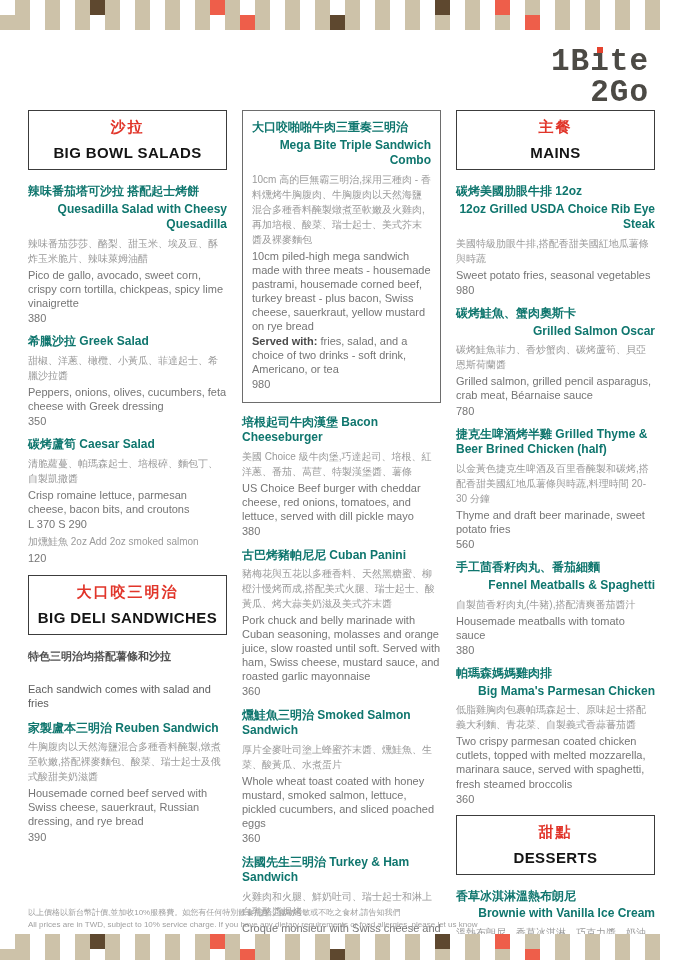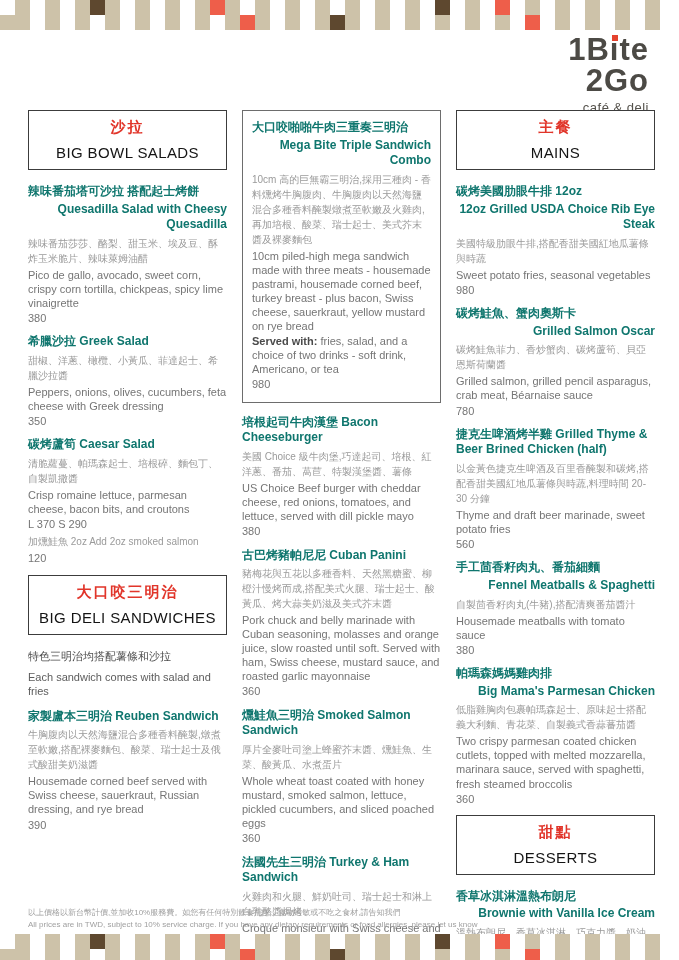--- a/index.html
+++ b/index.html
@@ -8,46 +8,46 @@
     position:relative; overflow:hidden; background:#ffffff;
     font-family:"Liberation Sans","DejaVu Sans",sans-serif;
     color:#3e3e3e;
   }
   
   .checker { position:absolute; left:0; right:0; overflow:hidden; line-height:0; }
   .checker-top { top:0; height:30px; }
   .checker-bottom { bottom:0; height:26px; }
   .checker .cell { display:inline-block; width:15px; height:15px; }
   
-  .logo { position:absolute; top:34px; right:30px; text-align:right;
-          font-family:Liberation Sans, sans-serif; color:#4c4a45; }
+  .logo { position:absolute; top:46px; right:30px; text-align:right;
+          font-family:Liberation Mono, monospace; color:#4c4a45; }
   .logo-l1, .logo-l2 { font-size:31px; font-weight:bold; line-height:1.0; letter-spacing:1px; }
   .iwrap { position:relative; display:inline-block; }
   .iwrap .tittle { position:absolute; top:1px; left:50%; transform:translateX(-50%);
                    width:6px; height:6px; background:#e5432e; }
   .logo-tag { font-size:13px; color:#55524c; margin-top:4px; letter-spacing:0.5px; }
   
   .columns { position:absolute; top:110px; left:28px; right:24px; display:flex; gap:15px; }
   .col { flex:1 1 0; min-width:0; }
   
   .secbox { border:1.5px solid #3c3c3c; background:#fff; text-align:center;
             padding:7px 4px 8px; margin-bottom:14px; }
   .sec-zh { font-size:15px; font-weight:bold; color:#e1352a; letter-spacing:2px; margin-bottom:4px; }
-  .sec-en { font-size:15px; font-weight:normal; color:#141414; letter-spacing:0.4px;margin-top:7px; }
+  .sec-en { font-size:15px; font-weight:bold; color:#141414; letter-spacing:0.4px;margin-top:7px; }
   
   .item { margin-bottom:9px; }
   .item.boxed { border:1px solid #6d6d6d; padding:9px 9px 10px; margin-bottom:12px; }
   .title { font-size:12px; font-weight:bold; color:#0f766e; line-height:1.3; margin-bottom:3px; }
   .title .t-en { }
   .title.stacked .t-en { display:block; margin-top:2px;text-align:right; }
   .d-zh { font-size:10px; color:#9a9a9a; line-height:1.5; margin-bottom:2px; }
   .d-en { font-size:11px; color:#757575; line-height:1.28; margin-bottom:1px; }
   .d-zh b, .d-en b { color:#4a4a4a; }
   .price { font-size:11px; color:#757575; line-height:1.3; margin-top:1px; }
-  .note-zh { font-size:11px; font-weight:normal; color:#4f4f4f; line-height:1.4; margin-bottom:6px; }
+  .note-zh { font-size:11px; font-weight:bold; color:#4f4f4f; line-height:1.4; margin-bottom:18px; }
   .note-en { font-size:11px; color:#5c5c5c; line-height:1.3; margin-bottom:10px; }
   .addon { margin-top:3px; }
   
   .footer { position:absolute; left:28px; bottom:29px; color:#a0a0a0; }
   .footer p { font-size:8px; line-height:1.5; }
 </style>
 </head>
 <body>
 
 <div class="checker checker-top"><span class="cell" style="background: rgb(255, 255, 255);"></span><span class="cell" style="background: rgb(205, 194, 169);"></span><span class="cell" style="background: rgb(255, 255, 255);"></span><span class="cell" style="background: rgb(205, 194, 169);"></span><span class="cell" style="background: rgb(255, 255, 255);"></span><span class="cell" style="background: rgb(205, 194, 169);"></span><span class="cell" style="background: rgb(94, 72, 47);"></span><span class="cell" style="background: rgb(205, 194, 169);"></span><span class="cell" style="background: rgb(255, 255, 255);"></span><span class="cell" style="background: rgb(205, 194, 169);"></span><span class="cell" style="background: rgb(255, 255, 255);"></span><span class="cell" style="background: rgb(205, 194, 169);"></span><span class="cell" style="background: rgb(255, 255, 255);"></span><span class="cell" style="background: rgb(205, 194, 169);"></span><span class="cell" style="background: rgb(238, 94, 74);"></span><span class="cell" style="background: rgb(205, 194, 169);"></span><span class="cell" style="background: rgb(255, 255, 255);"></span><span class="cell" style="background: rgb(205, 194, 169);"></span><span class="cell" style="background: rgb(255, 255, 255);"></span><span class="cell" style="background: rgb(205, 194, 169);"></span><span class="cell" style="background: rgb(255, 255, 255);"></span><span class="cell" style="background: rgb(205, 194, 169);"></span><span class="cell" style="background: rgb(255, 255, 255);"></span><span class="cell" style="background: rgb(205, 194, 169);"></span><span class="cell" style="background: rgb(255, 255, 255);"></span><span class="cell" style="background: rgb(205, 194, 169);"></span><span class="cell" style="background: rgb(255, 255, 255);"></span><span class="cell" style="background: rgb(205, 194, 169);"></span><span class="cell" style="background: rgb(255, 255, 255);"></span><span class="cell" style="background: rgb(94, 72, 47);"></span><span class="cell" style="background: rgb(255, 255, 255);"></span><span class="cell" style="background: rgb(205, 194, 169);"></span><span class="cell" style="background: rgb(255, 255, 255);"></span><span class="cell" style="background: rgb(238, 94, 74);"></span><span class="cell" style="background: rgb(255, 255, 255);"></span><span class="cell" style="background: rgb(205, 194, 169);"></span><span class="cell" style="background: rgb(255, 255, 255);"></span><span class="cell" style="background: rgb(205, 194, 169);"></span><span class="cell" style="background: rgb(255, 255, 255);"></span><span class="cell" style="background: rgb(205, 194, 169);"></span><span class="cell" style="background: rgb(255, 255, 255);"></span><span class="cell" style="background: rgb(205, 194, 169);"></span><span class="cell" style="background: rgb(255, 255, 255);"></span><span class="cell" style="background: rgb(205, 194, 169);"></span><span class="cell" style="background: rgb(255, 255, 255);"></span><span class="cell" style="background: rgb(205, 194, 169);"></span><span class="cell" style="background: rgb(205, 194, 169);"></span><span class="cell" style="background: rgb(255, 255, 255);"></span><span class="cell" style="background: rgb(205, 194, 169);"></span><span class="cell" style="background: rgb(255, 255, 255);"></span><span class="cell" style="background: rgb(205, 194, 169);"></span><span class="cell" style="background: rgb(255, 255, 255);"></span><span class="cell" style="background: rgb(205, 194, 169);"></span><span class="cell" style="background: rgb(255, 255, 255);"></span><span class="cell" style="background: rgb(205, 194, 169);"></span><span class="cell" style="background: rgb(255, 255, 255);"></span><span class="cell" style="background: rgb(205, 194, 169);"></span><span class="cell" style="background: rgb(255, 255, 255);"></span><span class="cell" style="background: rgb(205, 194, 169);"></span><span class="cell" style="background: rgb(255, 255, 255);"></span><span class="cell" style="background: rgb(205, 194, 169);"></span><span class="cell" style="background: rgb(238, 94, 74);"></span><span class="cell" style="background: rgb(205, 194, 169);"></span><span class="cell" style="background: rgb(255, 255, 255);"></span><span class="cell" style="background: rgb(205, 194, 169);"></span><span class="cell" style="background: rgb(255, 255, 255);"></span><span class="cell" style="background: rgb(205, 194, 169);"></span><span class="cell" style="background: rgb(94, 72, 47);"></span><span class="cell" style="background: rgb(205, 194, 169);"></span><span class="cell" style="background: rgb(255, 255, 255);"></span><span class="cell" style="background: rgb(205, 194, 169);"></span><span class="cell" style="background: rgb(255, 255, 255);"></span><span class="cell" style="background: rgb(205, 194, 169);"></span><span class="cell" style="background: rgb(255, 255, 255);"></span><span class="cell" style="background: rgb(205, 194, 169);"></span><span class="cell" style="background: rgb(255, 255, 255);"></span><span class="cell" style="background: rgb(205, 194, 169);"></span><span class="cell" style="background: rgb(255, 255, 255);"></span><span class="cell" style="background: rgb(205, 194, 169);"></span><span class="cell" style="background: rgb(255, 255, 255);"></span><span class="cell" style="background: rgb(238, 94, 74);"></span><span class="cell" style="background: rgb(255, 255, 255);"></span><span class="cell" style="background: rgb(205, 194, 169);"></span><span class="cell" style="background: rgb(255, 255, 255);"></span><span class="cell" style="background: rgb(205, 194, 169);"></span><span class="cell" style="background: rgb(255, 255, 255);"></span><span class="cell" style="background: rgb(205, 194, 169);"></span><span class="cell" style="background: rgb(255, 255, 255);"></span><span class="cell" style="background: rgb(205, 194, 169);"></span><span class="cell" style="background: rgb(255, 255, 255);"></span></div>

